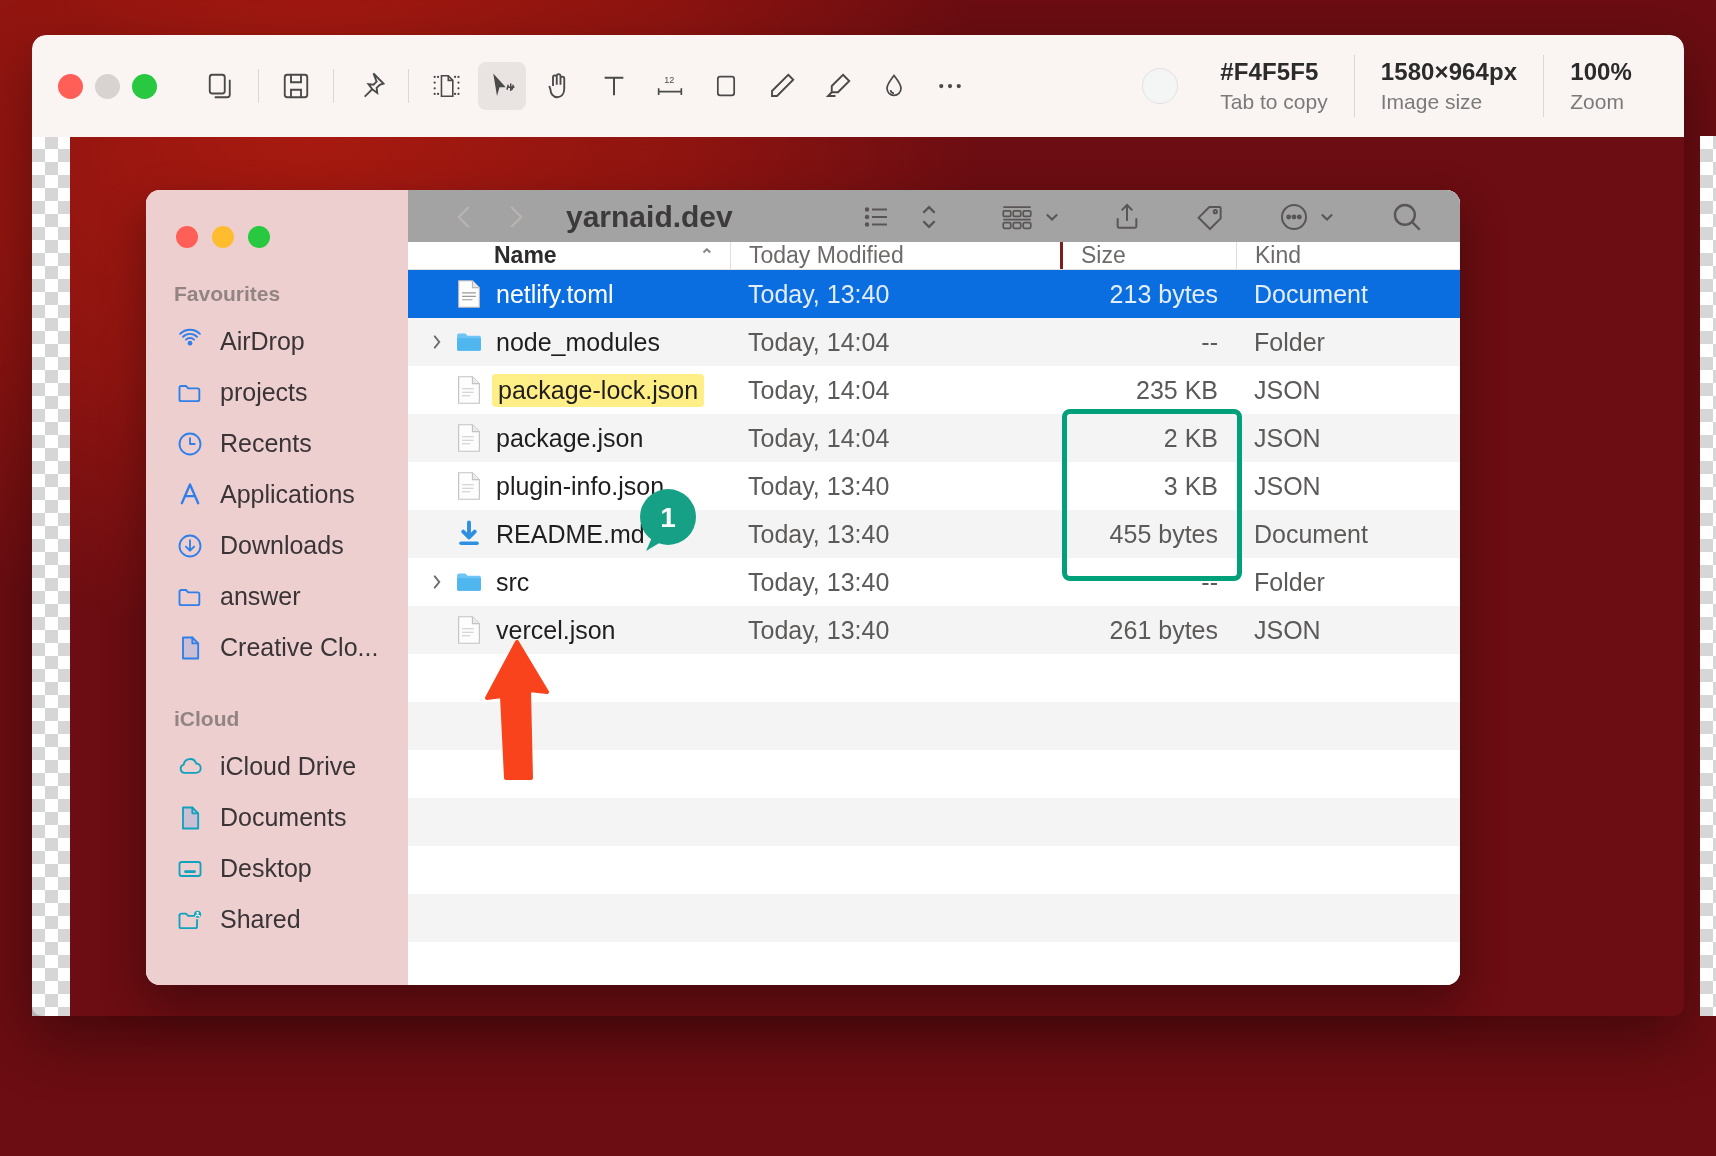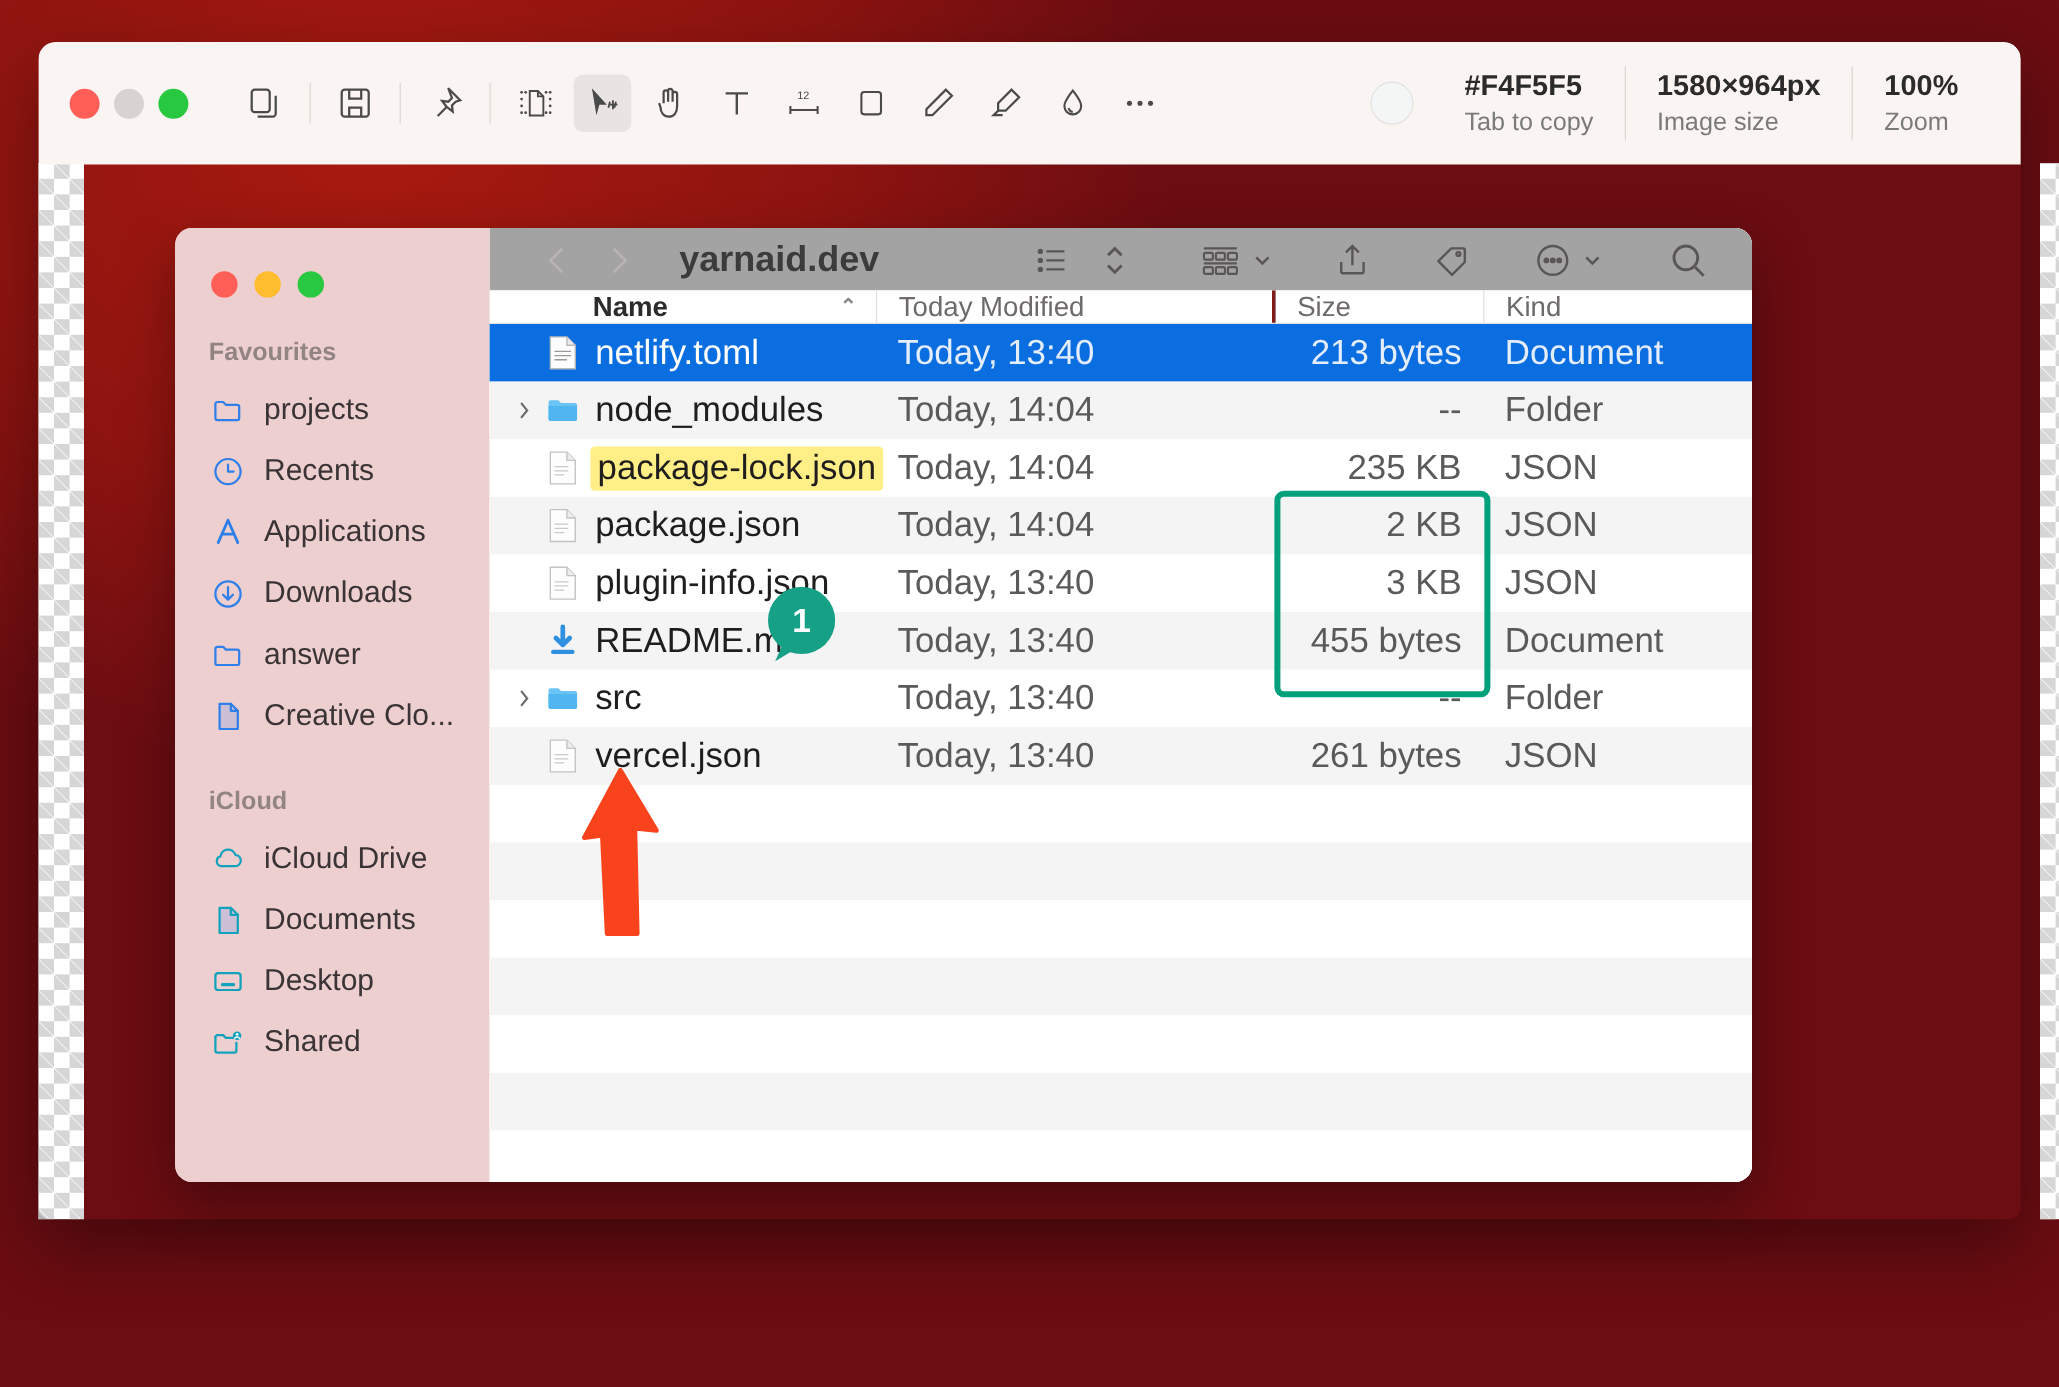--- a/index.html
+++ b/index.html
@@ -145,21 +145,21 @@
   .ch.date { width: 330px; border-left: 1px solid #e0dedd; }
   .ch.size { width: 176px; border-left: 3px solid #7f1d1d; }
   .ch.kind { flex: 1; border-left: 1px solid #e0dedd; }
   .sort-caret { position: absolute; right: 16px; color: #8a8888; font-size: 17px; }
 
   
   #file-rows { flex: 1; position: relative; background: #fff; }
   .row {
     display: flex; align-items: center;
     height: 48px;
-    font-size: 29px;
+    font-size: 25px;
     color: #1f1d1d;
   }
   .row.alt { background: #f4f4f4; }
   .row.selected { background: #0a6ee1; color: #fff; }
   .row.selected .c-date, .row.selected .c-size, .row.selected .c-kind { color: #e4edfb; }
   .c-name { width: 322px; display: flex; align-items: center; padding-left: 18px; position: relative; }
   .c-date { width: 330px; padding-left: 18px; color: #5c5a59; }
   .c-size { width: 176px; padding-right: 18px; color: #5c5a59; text-align: right; justify-content: flex-end; display: flex; }
   .c-kind { flex: 1; padding-left: 18px; color: #5c5a59; }
   .disclosure { width: 22px; color: #6f6d6c; font-size: 20px; flex: 0 0 22px; display: flex; justify-content: center; }
@@ -331,20 +331,31 @@
     <div class="fd-traffic">
       <div class="fd-tl red"></div>
       <div class="fd-tl yellow"></div>
       <div class="fd-tl green"></div>
     </div>
     <div id="sidebar-sections">
         <div class="sb-section">Favourites</div>
         <div class="sb-item">
           <span class="sb-icon">
             <svg width="28" height="28" viewBox="0 0 24 24" fill="none" stroke="#2f7fea" stroke-width="1.6" stroke-linecap="round" stroke-linejoin="round">
+              <circle cx="12" cy="13" r="2" fill="#2f7fea" stroke="none"></circle>
+              <path d="M8.5 10a5 5 0 0 1 7 0"></path>
+              <path d="M6 7.5a8.5 8.5 0 0 1 12 0"></path>
+              <path d="M3.5 5a12 12 0 0 1 17 0"></path>
+            </svg>
+          </span>
+          <span class="sb-label">AirDrop</span>
+        </div>
+        <div class="sb-item">
+          <span class="sb-icon">
+            <svg width="28" height="28" viewBox="0 0 24 24" fill="none" stroke="#2f7fea" stroke-width="1.6" stroke-linecap="round" stroke-linejoin="round">
               <path d="M3 7.5a1.5 1.5 0 0 1 1.5-1.5h4l2 2h8A1.5 1.5 0 0 1 20 9.5v8A1.5 1.5 0 0 1 18.5 19h-14A1.5 1.5 0 0 1 3 17.5z"></path>
             </svg>
           </span>
           <span class="sb-label">projects</span>
         </div>
         <div class="sb-item">
           <span class="sb-icon">
             <svg width="28" height="28" viewBox="0 0 24 24" fill="none" stroke="#2f7fea" stroke-width="1.6" stroke-linecap="round" stroke-linejoin="round">
               <circle cx="12" cy="12" r="9"></circle>
               <path d="M12 7v5h4"></path>

